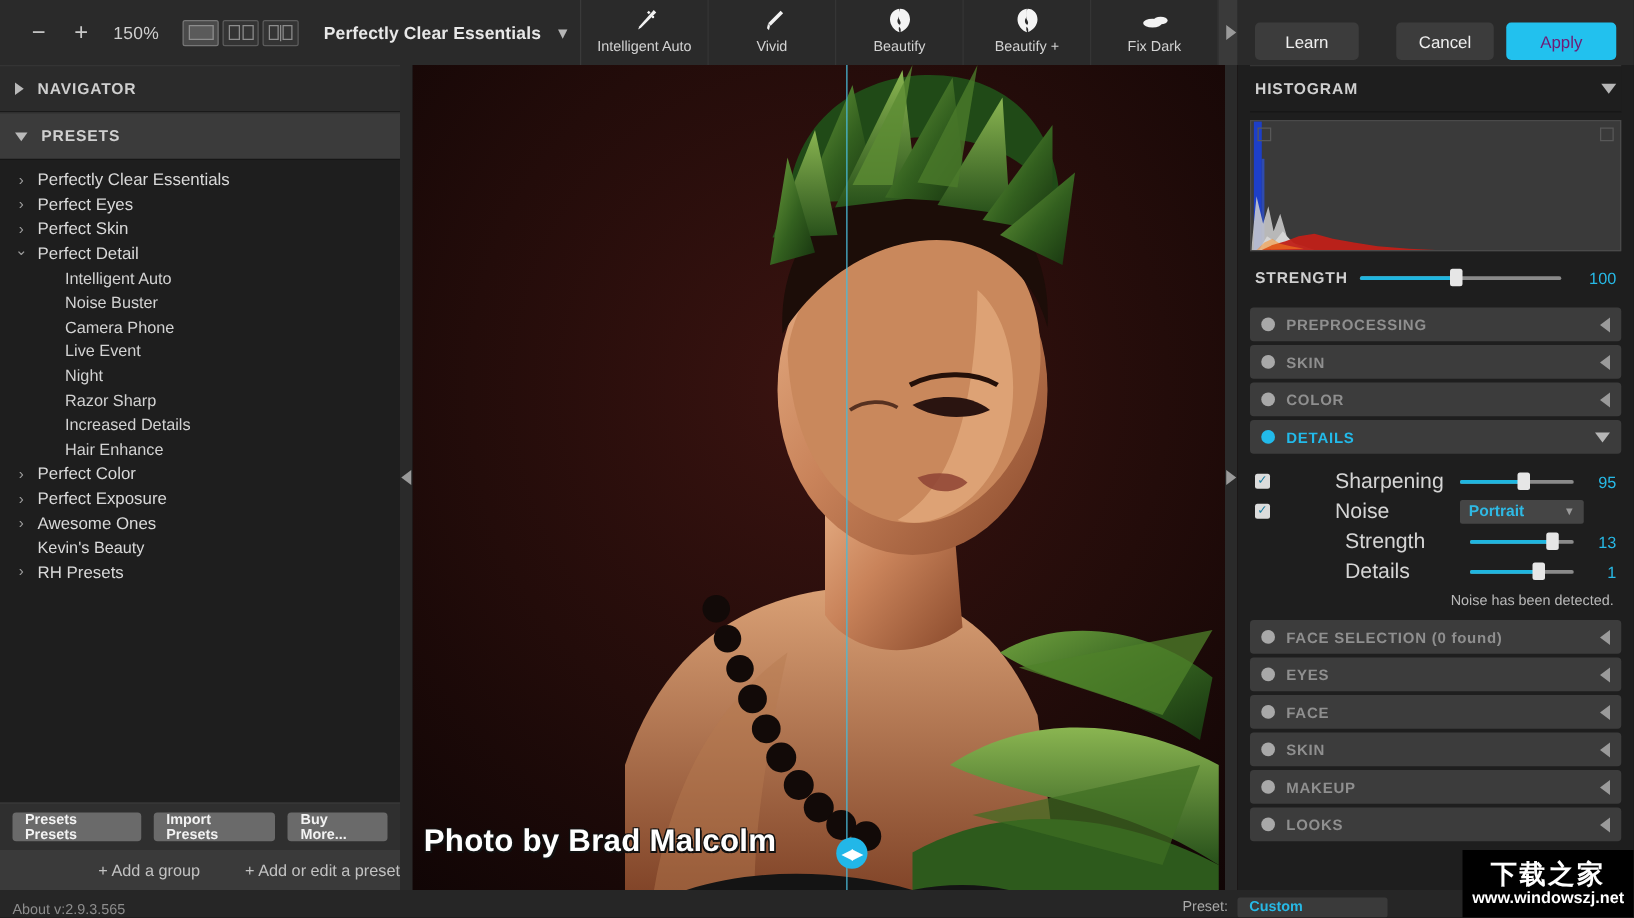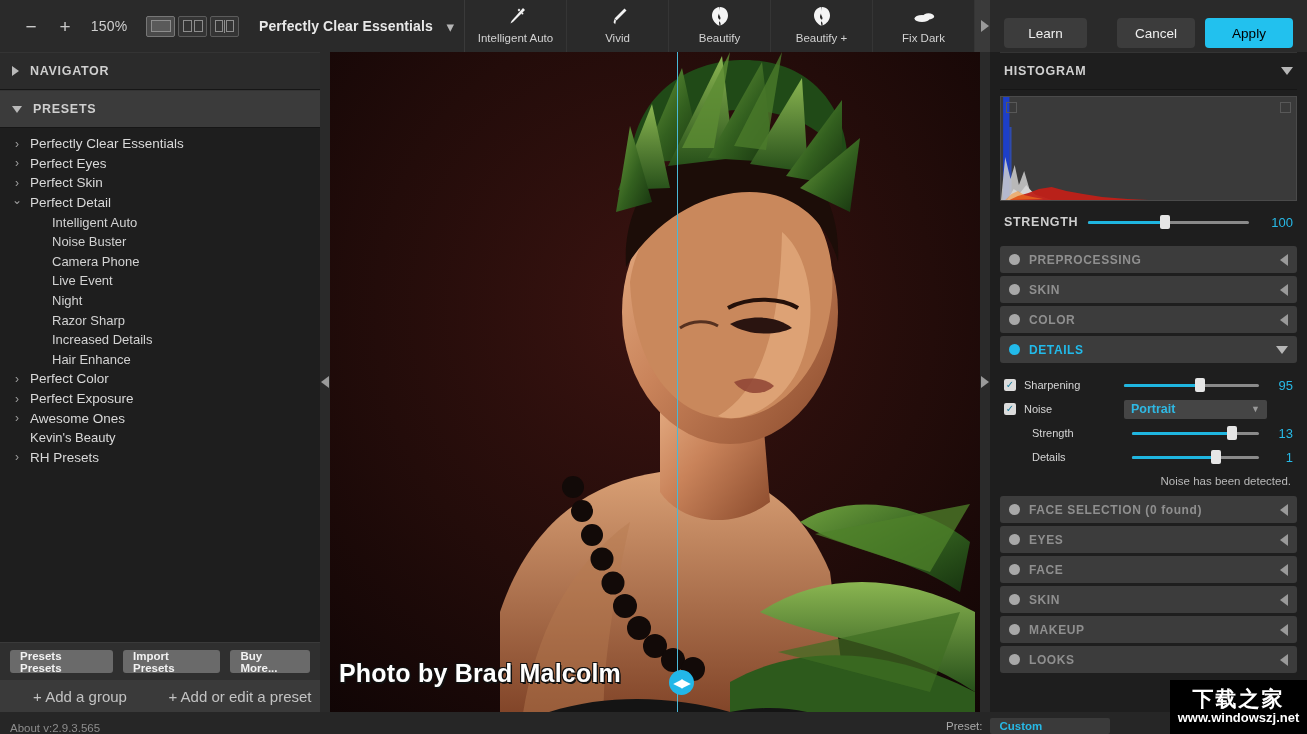--- a/index.html
+++ b/index.html
@@ -41,21 +41,21 @@
   .tool .tlabel { color: #d2d2d2; font-size: 11.5px; margin-top: 1px; white-space: nowrap; }
   .scroll-right { width: 20px; flex: 0 0 20px; background: #3a3a3a; display: flex; align-items: center; justify-content: center; }
   .tri-r { width: 0; height: 0; border-left: 8px solid #9a9a9a; border-top: 6px solid transparent; border-bottom: 6px solid transparent; }
   .tri-l { width: 0; height: 0; border-right: 8px solid #9a9a9a; border-top: 6px solid transparent; border-bottom: 6px solid transparent; }
 
   .actions { display: flex; align-items: flex-end; gap: 10px; flex: 0 0 317px; padding: 4px 14px; background: #2a2a2a; }
   .btn { height: 30px; border-radius: 4px; padding: 0 16px; display: flex; align-items: center; justify-content: center;
          font-size: 13.5px; color: #efefef; background: #3c3c3c; border: none; }
   .btn.learn { min-width: 83px; }
   .btn.cancel { min-width: 78px; margin-left: auto; }
-  .btn.apply { min-width: 88px; background: #22c1ee; color: #000000; font-weight: normal; }
+  .btn.apply { min-width: 88px; background: #22c1ee; color: #701a75; font-weight: normal; }
 
   
   .body { flex: 1 1 auto; display: flex; min-height: 0; }
 
   
   .left { width: 320px; flex: 0 0 320px; background: #1e1e1e; display: flex; flex-direction: column; position: relative; }
   .panel-hd { height: 38px; background: #2b2b2b; display: flex; align-items: center; padding: 0 12px; gap: 11px;
               border-bottom: 1px solid #161616; border-top: 1px solid #343434; }
   .panel-hd .pt { color: #cfcfcf; font-size: 12.5px; font-weight: bold; letter-spacing: .7px; }
   .tri-sm-r { width: 0; height: 0; border-left: 7px solid #b9b9b9; border-top: 5px solid transparent; border-bottom: 5px solid transparent; }
@@ -69,21 +69,21 @@
   .prow.child .plabel { font-size: 13px; color: #d2d2d2; }
   .prow.noarrow { padding-left: 30px; text-align: right; }
   .prow.noarrow .plabel { font-size: 13px; }
 
   .left-foot { flex: 0 0 auto; }
   .foot-btns { height: 38px; background: #2f2f2f; display: flex; align-items: center; gap: 10px; padding: 0 10px;
                border-top: 1px solid #3a3a3a; }
   .sbtn { height: 23px; background: #6a6a6a; border-radius: 3px; color: #f2f2f2; font-size: 11.5px; font-weight: bold;
           display: flex; align-items: center; justify-content: center; padding: 0 10px; }
   .foot-add { height: 32px; background: #3a3a3a; display: flex; align-items: center; }
-  .addcell { flex: 1 1 0; text-align: center; color: #c2c2c2; font-size: 15px; }
+  .addcell { flex: 1 1 0; text-align: right; color: #c2c2c2; font-size: 13px; }
 
   
   .center { flex: 1 1 auto; position: relative; overflow: hidden; background: #120909; }
   .edge { position: absolute; top: 0; bottom: 0; width: 10px; background: #2a2a2a; display: flex;
           align-items: center; justify-content: center; z-index: 3; }
   .edge.l { left: 0; } .edge.r { right: 0; }
   .canvas-wrap { position: absolute; inset: 0 10px 0 10px; overflow: hidden; }
   .photo { position: absolute; inset: 0; }
   .splitline { position: absolute; top: 0; bottom: 0; left: 347px; width: 1px; background: #49b9d8; z-index: 4; }
   .split-handle { position: absolute; left: 339px; top: 618px; width: 25px; height: 25px; border-radius: 50%;
@@ -117,21 +117,21 @@
   .sec.active { background: #3c3c3c; }
   .sec.active .dot { background: #22baea; }
   .sec.active .nm { color: #22baea; }
   .tri-c-l { width: 0; height: 0; border-right: 8px solid #9a9a9a; border-top: 6px solid transparent; border-bottom: 6px solid transparent; }
   .tri-c-d { width: 0; height: 0; border-top: 8px solid #b6b6b6; border-left: 6px solid transparent; border-right: 6px solid transparent; }
 
   .det { padding: 10px 4px 6px 4px; }
   .ctl { height: 24px; display: flex; align-items: center; gap: 8px; }
   .cb { width: 12px; height: 12px; border-radius: 2px; background: #dcdcdc; display: flex; align-items: center;
         justify-content: center; color: #1b7ea0; font-size: 10px; line-height: 1; flex: 0 0 12px; }
-  .ctl .cl { color: #d5d5d5; font-size: 11px; }
+  .ctl .cl { color: #d5d5d5; font-size: 17px; margin-left: 44px; }
   .dd { height: 19px; background: #454545; border-radius: 2px; display: flex; align-items: center;
         justify-content: space-between; padding: 0 7px; }
   .dd .dtxt { color: #2fb9e4; font-size: 12.5px; font-weight: bold; }
   .dd .dcv { color: #9a9a9a; font-size: 9px; }
   .note { color: #b9b9b9; font-size: 11.5px; text-align: right; padding-top: 6px; padding-right: 2px; }
 
   
   .statusbar { height: 22px; flex: 0 0 22px; background: #262626; display: flex; align-items: flex-end; position: relative; z-index: 6; }
   .about { color: #8d8d8d; font-size: 11.5px; padding-left: 10px; }
   .spreset { position: absolute; left: 946px; display: flex; align-items: center; gap: 8px; }

